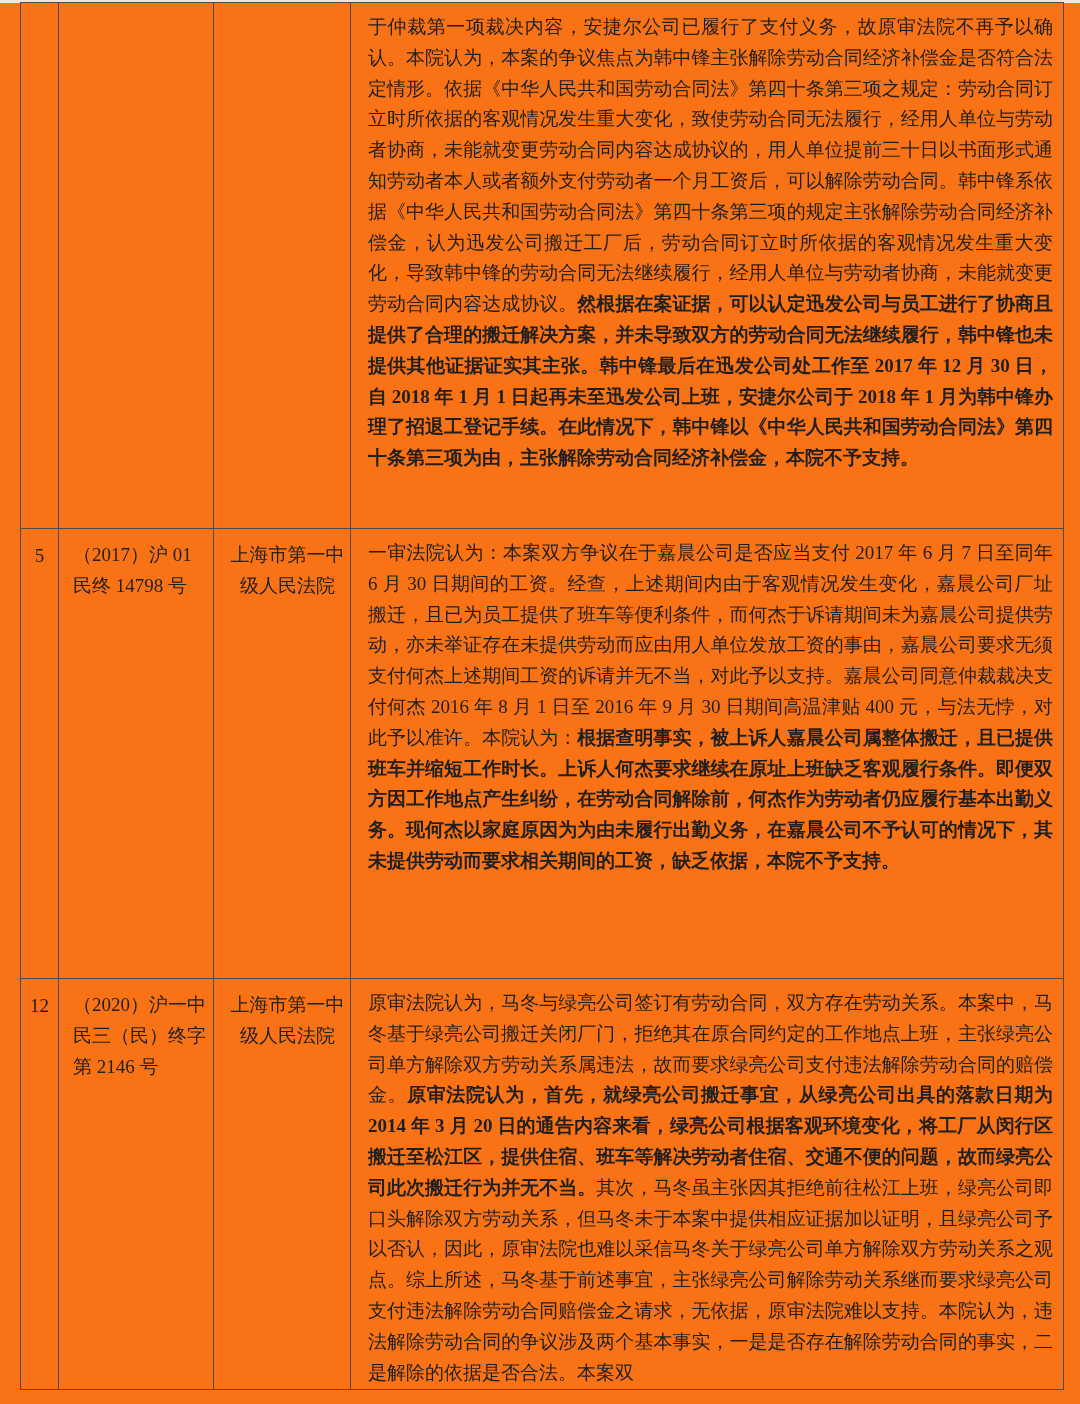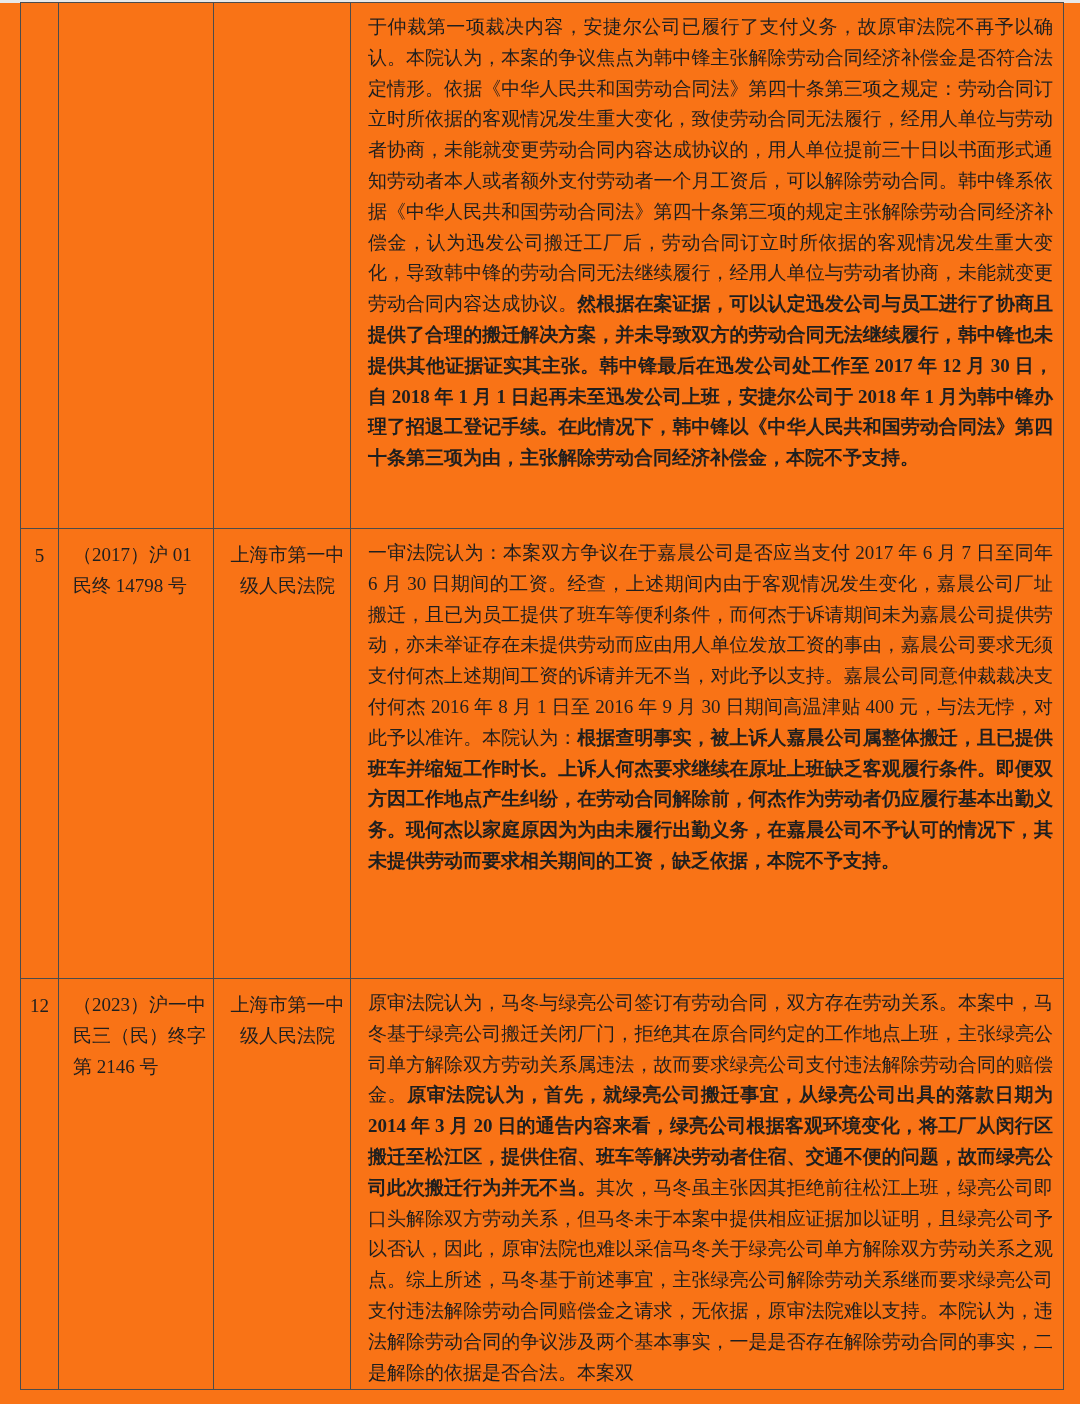--- a/index.html
+++ b/index.html
@@ -84,21 +84,21 @@
         <td>
           <div class="cellbox op-box"><span class="run-r">一审法院认为：本案双方争议在于嘉晨公司是否应当支付 2017 年 6 月 7 日至同年 6 月 30 日期间的工资。经查，上述期间内由于客观情况发生变化，嘉晨公司厂址搬迁，且已为员工提供了班车等便利条件，而何杰于诉请期间未为嘉晨公司提供劳动，亦未举证存在未提供劳动而应由用人单位发放工资的事由，嘉晨公司要求无须支付何杰上述期间工资的诉请并无不当，对此予以支持。嘉晨公司同意仲裁裁决支付何杰 2016 年 8 月 1 日至 2016 年 9 月 30 日期间高温津贴 400 元，与法无悖，对此予以准许。本院认为：</span><span class="run-b">根据查明事实，被上诉人嘉晨公司属整体搬迁，且已提供班车并缩短工作时长。上诉人何杰要求继续在原址上班缺乏客观履行条件。即便双方因工作地点产生纠纷，在劳动合同解除前，何杰作为劳动者仍应履行基本出勤义务。现何杰以家庭原因为为由未履行出勤义务，在嘉晨公司不予认可的情况下，其未提供劳动而要求相关期间的工资，缺乏依据，本院不予支持。</span></div>
         </td>
       </tr>
 
       <tr class="r3">
         <td>
           <div class="cellbox no-box">12</div>
         </td>
         <td>
-          <div class="cellbox case-box">（2023）沪一中民三（民）终字第 2146 号</div>
+          <div class="cellbox case-box">（2020）沪一中民三（民）终字第 2146 号</div>
         </td>
         <td>
           <div class="cellbox court-box">上海市第一中级人民法院</div>
         </td>
         <td>
           <div class="cellbox op-box"><span class="run-r">原审法院认为，马冬与绿亮公司签订有劳动合同，双方存在劳动关系。本案中，马冬基于绿亮公司搬迁关闭厂门，拒绝其在原合同约定的工作地点上班，主张绿亮公司单方解除双方劳动关系属违法，故而要求绿亮公司支付违法解除劳动合同的赔偿金。</span><span class="run-b">原审法院认为，首先，就绿亮公司搬迁事宜，从绿亮公司出具的落款日期为 2014 年 3 月 20 日的通告内容来看，绿亮公司根据客观环境变化，将工厂从闵行区搬迁至松江区，提供住宿、班车等解决劳动者住宿、交通不便的问题，故而绿亮公司此次搬迁行为并无不当。</span><span class="run-r">其次，马冬虽主张因其拒绝前往松江上班，绿亮公司即口头解除双方劳动关系，但马冬未于本案中提供相应证据加以证明，且绿亮公司予以否认，因此，原审法院也难以采信马冬关于绿亮公司单方解除双方劳动关系之观点。综上所述，马冬基于前述事宜，主张绿亮公司解除劳动关系继而要求绿亮公司支付违法解除劳动合同赔偿金之请求，无依据，原审法院难以支持。本院认为，违法解除劳动合同的争议涉及两个基本事实，一是是否存在解除劳动合同的事实，二是解除的依据是否合法。本案双</span></div>
         </td>
       </tr>
     </tbody>
   </table>

